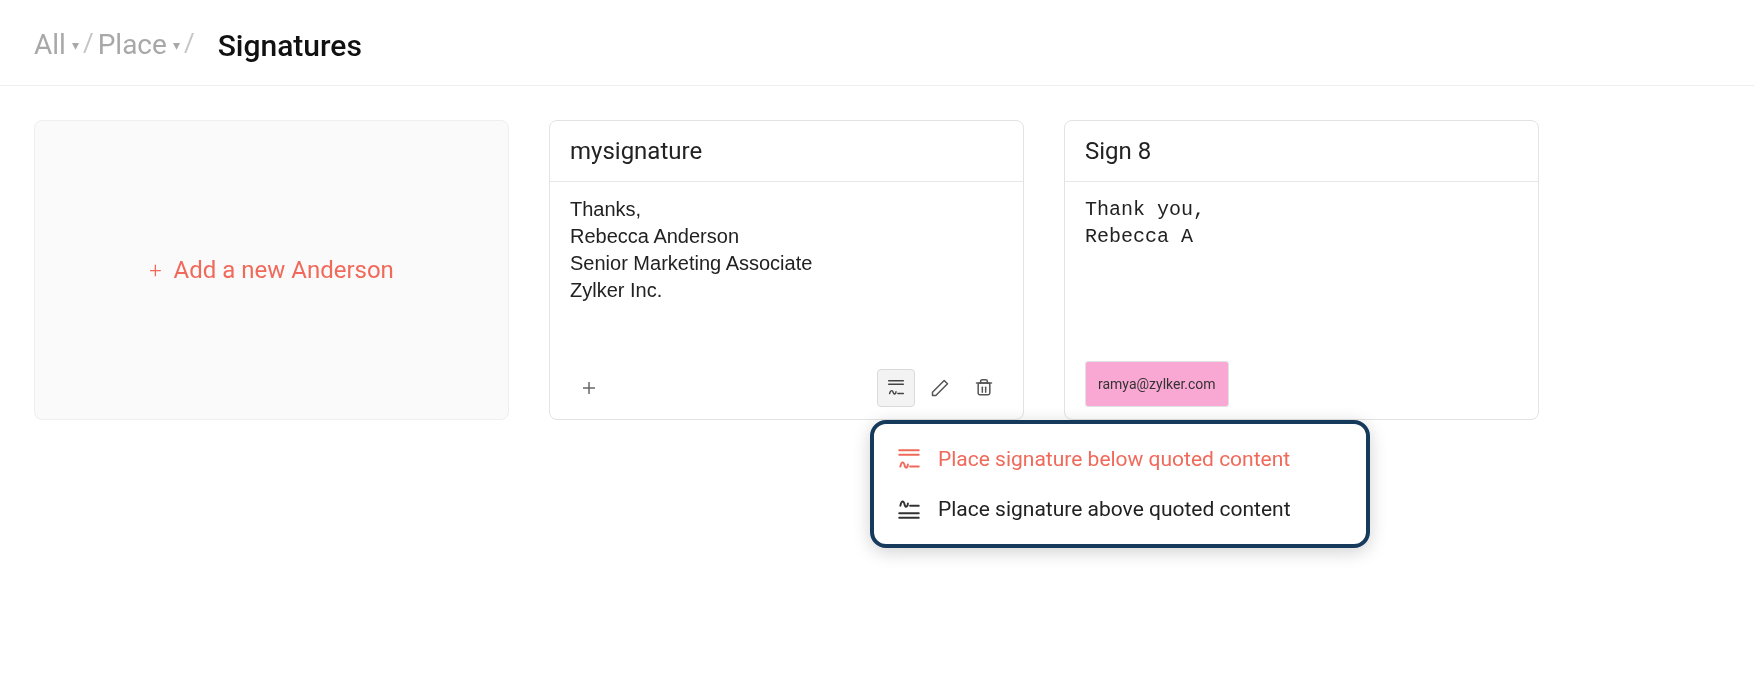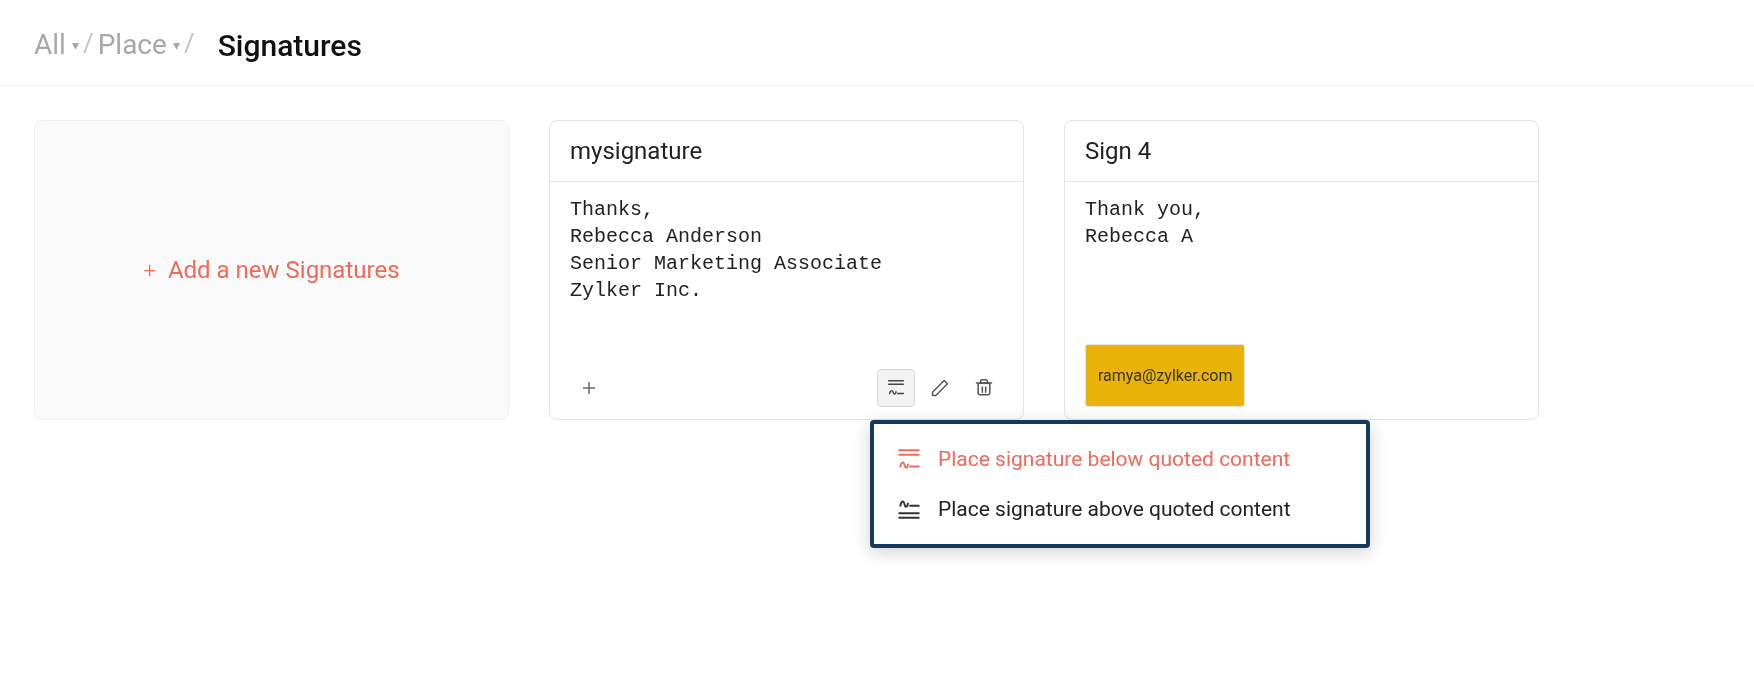--- a/index.html
+++ b/index.html
@@ -57,21 +57,21 @@
     border-bottom: 1px solid #e7e7e7;
     font-size: 24px;
     color: #222;
   }
 
   .card-body {
     padding: 14px 20px 0 20px;
     font-size: 20px;
     line-height: 1.35;
     color: #222;
-    font-family: Liberation Mono, monospace;
+    font-family: Liberation Sans, sans-serif;
     height: 170px;
     overflow: hidden;
   }
   .card-body.sig2 {
     font-family: "Courier New", Courier, monospace;
   }
 
   .card-footer {
     position: absolute;
     bottom: 0;
@@ -95,36 +95,36 @@
   }
   .iconbtn.active {
     background: #f3f3f3;
     border: 1px solid #d9d9d9;
     color: #333;
   }
   .spacer { flex: 1; }
 
   .chip {
     display: inline-block;
-    background: #eab308;
+    background: #f9a8d4;
     border: 1px solid #e2e2e2;
     border-radius: 3px;
-    padding: 21px 12px;
-    font-size: 16px;
+    padding: 14px 12px;
+    font-size: 14px;
     color: #333;
   }
 
   .dropdown {
     position: absolute;
     top: 420px;
     left: 870px;
     width: 500px;
     background: #fff;
     border: 4px solid #163a5c;
-    border-radius: 4px;
+    border-radius: 16px;
     box-shadow: 0 4px 18px rgba(0,0,0,0.18);
     padding: 10px 0;
     z-index: 10;
   }
   .dropdown-item {
     display: flex;
     align-items: center;
     gap: 16px;
     padding: 12px 22px;
     font-size: 21px;
@@ -149,21 +149,21 @@
     <span class="chev">▾</span>
   </span>
   <span class="breadcrumb-sep">/</span>
   <span class="breadcrumb-current">Signatures</span>
 </div>
 
 <div class="content">
 
   <div class="card add-card">
     <span class="plus">+</span>
-    <span>Add a new Signatures</span>
+    <span>Add a new Anderson</span>
   </div>
 
   <div class="card">
     <div class="card-header">mysignature</div>
     <div class="card-body" style="white-space: pre-line;">Thanks,
 Rebecca Anderson
 Senior Marketing Associate
 Zylker Inc.</div>
     <div class="card-footer">
       <div class="iconbtn">
@@ -192,21 +192,21 @@
             <path d="M8 6V4a2 2 0 0 1 2-2h4a2 2 0 0 1 2 2v2"></path>
             <rect x="5" y="6" width="14" height="14" rx="2"></rect>
             <line x1="10" y1="11" x2="10" y2="17"></line>
             <line x1="14" y1="11" x2="14" y2="17"></line>
           </svg>
       </div>
     </div>
   </div>
 
   <div class="card">
-    <div class="card-header">Sign 4</div>
+    <div class="card-header">Sign 8</div>
     <div class="card-body sig2" style="white-space: pre-line;">Thank you,
 Rebecca A</div>
     <div class="card-footer">
       <span class="chip">ramya@zylker.com</span>
     </div>
   </div>
 
 </div>
 
 <div class="dropdown">

